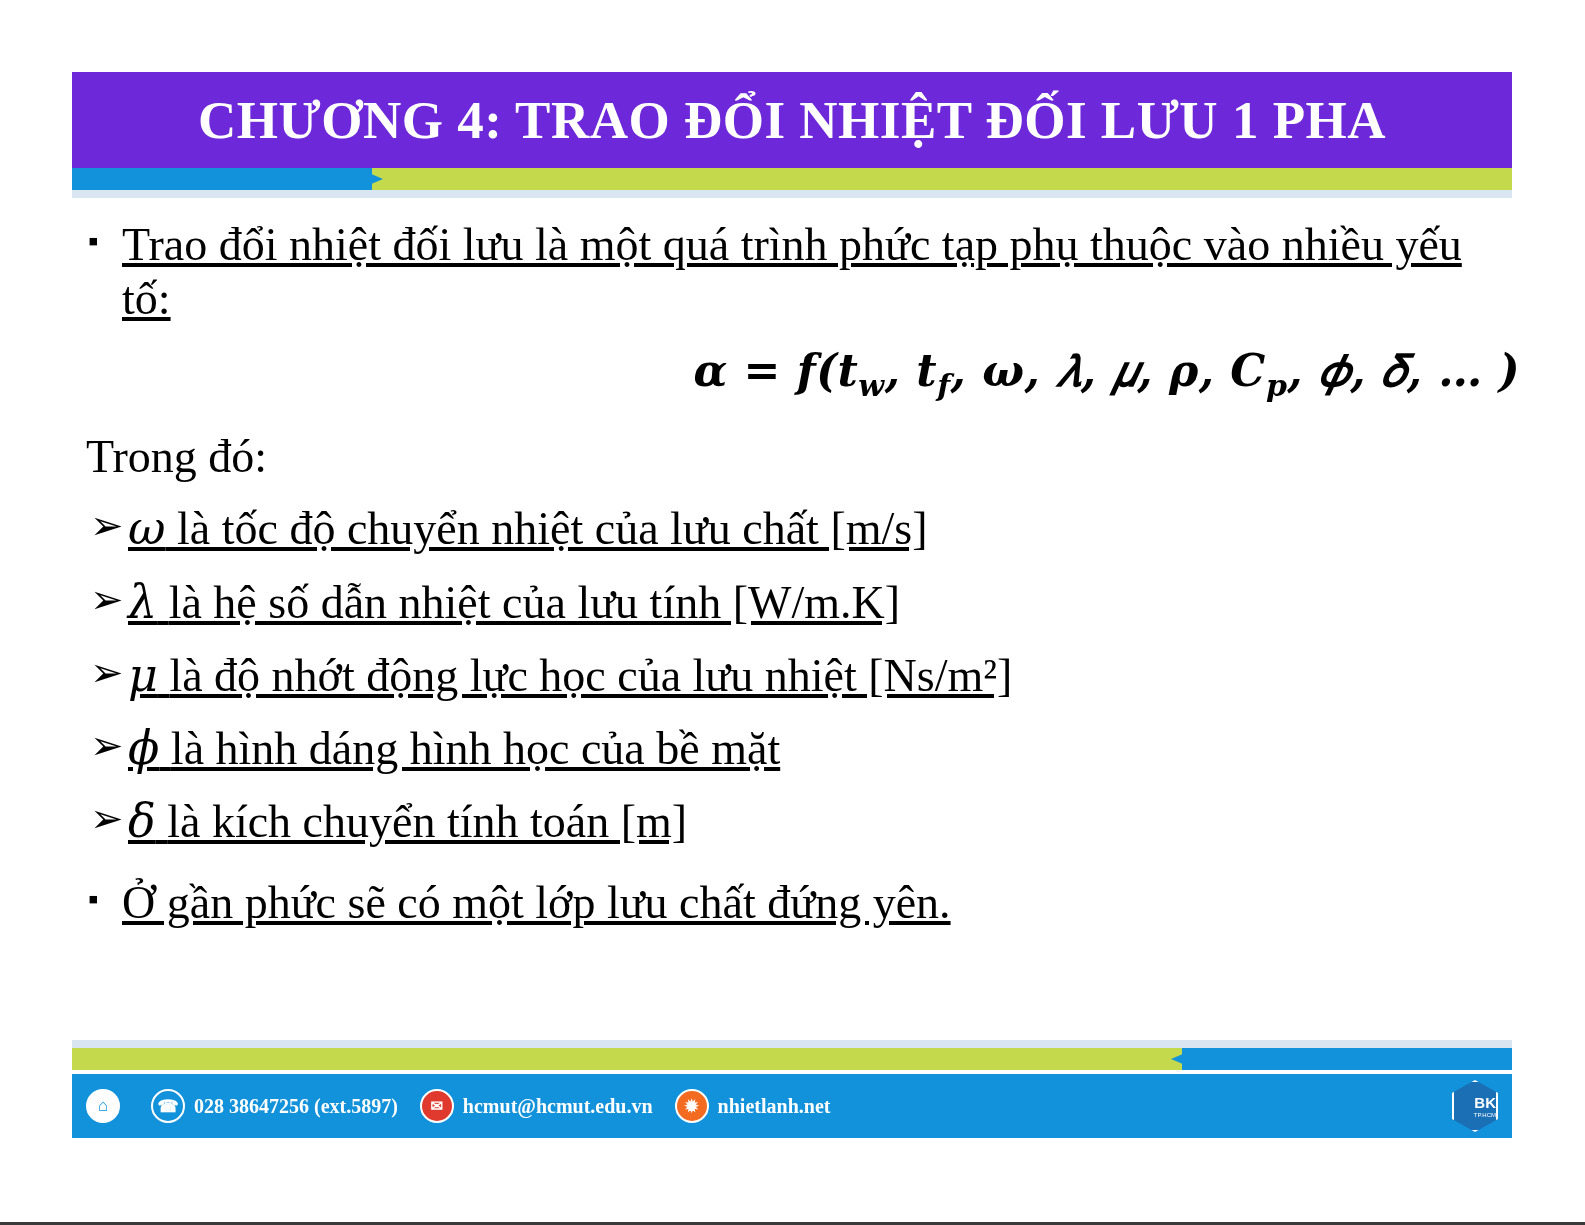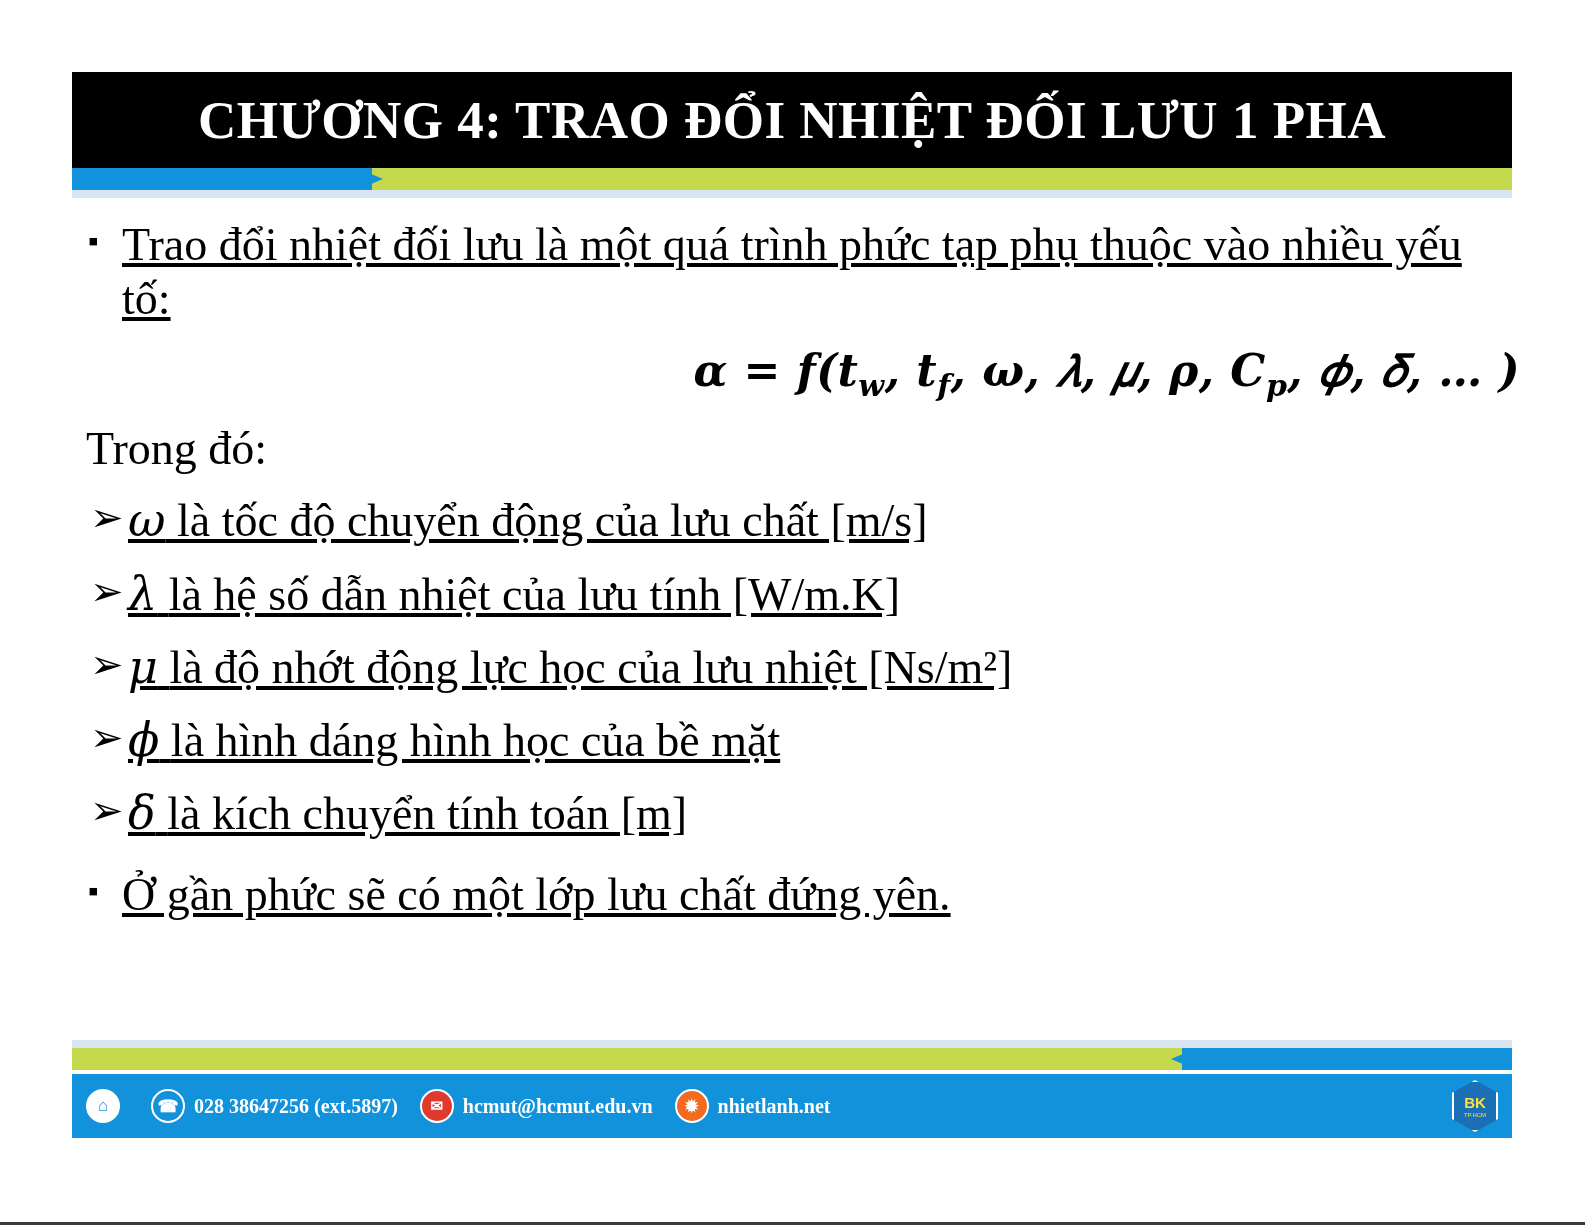--- a/index.html
+++ b/index.html
@@ -22,21 +22,21 @@
     box-sizing: border-box;
   }
 
   
   .title-wrap {
     position: absolute;
     left: 72px;
     top: 72px;
     width: 1440px;
     height: 96px;
-    background: #000000;
+    background: #6d28d9;
   }
   .title-text {
     font-family: "Liberation Serif", serif;
     font-weight: bold;
     font-size: 53px;
     color: #ffffff;
     letter-spacing: 0.5px;
     text-align: center;
     line-height: 96px;
     white-space: nowrap;
@@ -155,21 +155,21 @@
     font-size: 30px;
     vertical-align: sub;
     font-style: italic;
   }
   .formula .fn {
     font-style: italic;
   }
 
   .trong-do {
     font-size: 46px;
-    margin-top: 20px;
+    margin-top: 28px;
     margin-bottom: 6px;
     padding-left: 6px;
     color: #000000;
   }
 
   .item {
     margin-top: 18px;
   }
   .item .sym {
     font-family: "DejaVu Serif", serif;
@@ -263,27 +263,27 @@
   .ico-home { background: #ffffff; color: #1292DA; }
   .ico-phone { background: #1292DA; color: #ffffff; }
   .ico-mail { background: #E03A2F; color: #ffffff; font-size: 15px;}
   .ico-web { background: #F26B21; color: #ffffff; }
 
   .bk-logo {
     margin-left: auto;
     width: 46px;
     height: 52px;
     background: #1a6fb5;
-    color: #fde047;
+    color: #ffffff;
     font-family: "Liberation Sans", sans-serif;
     font-weight: bold;
     font-size: 15px;
     display: flex;
     flex-direction: column;
-    align-items: center;
+    align-items: flex-end;
     justify-content: center;
     line-height: 1;
     clip-path: polygon(50% 0%, 100% 25%, 100% 75%, 50% 100%, 0% 75%, 0% 25%);
     border: 2px solid #ffffff;
     box-sizing: border-box;
   }
   .bk-logo .sm {
     font-size: 6px;
     font-weight: normal;
     margin-top: 2px;
@@ -323,21 +323,21 @@
     </div>
 
     <div class="formula">
       <span class="fn">𝜶</span> = <span class="fn">f</span>(<span class="fn">t</span><span class="sub">w</span>, <span class="fn">t</span><span class="sub">f</span>, 𝝎, 𝜆, 𝜇, 𝝆, <span class="fn">C</span><span class="sub">p</span>, 𝜙, 𝛿, … )
     </div>
 
     <div class="trong-do">Trong đó:</div>
 
     <div class="line item">
       <span class="bullet-arrow">➢</span>
-      <span class="txt"><span class="sym">ω</span> <span>là tốc độ chuyển động của lưu chất [m/s]</span></span>
+      <span class="txt"><span class="sym">ω</span> <span>là tốc độ chuyển nhiệt của lưu chất [m/s]</span></span>
     </div>
 
     <div class="line item">
       <span class="bullet-arrow">➢</span>
       <span class="txt"><span class="sym">λ</span> <span>là hệ số dẫn nhiệt của lưu tính [W/m.K]</span></span>
     </div>
 
     <div class="line item">
       <span class="bullet-arrow">➢</span>
       <span class="txt"><span class="sym">μ</span> <span>là độ nhớt động lực học của lưu nhiệt [Ns/m²]</span></span>

